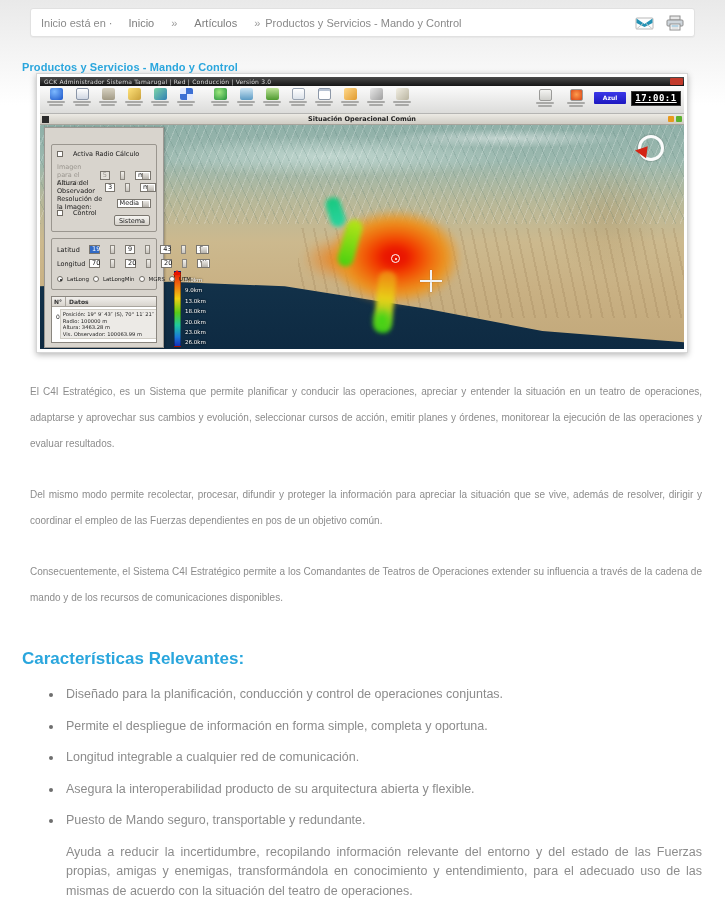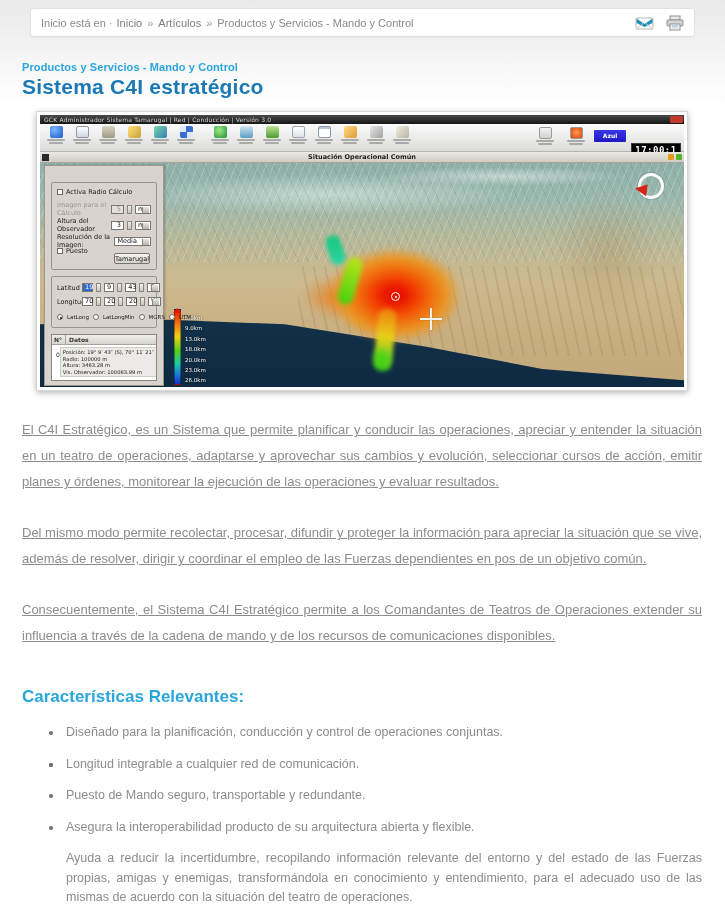--- a/index.html
+++ b/index.html
@@ -5,21 +5,21 @@
   * { box-sizing: border-box; margin: 0; padding: 0; }
   html,body { width:725px; background:#fff; font-family:"Liberation Sans","DejaVu Sans",sans-serif; }
   .page { position:relative; width:725px; min-height:920px; background:#fff; overflow:hidden; }
   .topband { position:absolute; top:0; left:0; width:100%; height:105px;
              background:linear-gradient(180deg,#e9e9e9 0%,#f3f3f3 45%,#ffffff 100%); }
 
   
   .bcbar { position:relative; margin:8px 30px 0 30px; height:29px; background:#fff;
            border:1px solid #e1e1e1; border-radius:3px; display:flex; align-items:center;
            padding:0 10px; font-size:11px; color:#8a8a8a; box-shadow:0 1px 1px rgba(0,0,0,.04); }
-  .bcbar a { color:#7d7d7d; text-decoration:none; margin:0 4px; cursor:pointer; }
+  .bcbar a { color:#7d7d7d; text-decoration:none; margin:0 16px; cursor:pointer; }
   .bcbar .sep { color:#9a9a9a; margin:0 1px; }
   .bc-icons { margin-left:auto; display:flex; gap:12px; align-items:center; }
   .bc-icons svg { display:block; cursor:pointer; }
 
   .content { position:relative; padding:24px 23px 20px 22px; }
   .category { font-size:11px; font-weight:bold; color:#2aa6dd; letter-spacing:.1px; }
   h1.title  { font-size:21px; font-weight:bold; color:#1a79b4; margin:2px 0 12px 0; letter-spacing:.2px; }
 
   
   figure.shot-frame { margin:0 14px 26px 14px; background:#fff; border:1px solid #d6d6d6;
@@ -52,23 +52,23 @@
   .ic12{background:linear-gradient(135deg,#ffd98c,#e09a2e);}
   .ic13{background:linear-gradient(135deg,#e8e8e8,#9f9f9f);border-radius:50% 50% 40% 40%;}
   .ic14{background:linear-gradient(135deg,#f2efe4,#b9b4a0);}
   .tb-right { margin-left:auto; display:flex; align-items:flex-start; gap:5px; padding-top:1px; }
   .tb-right .tbi i { border:1px solid #9a9a98; }
   .icLock{background:linear-gradient(180deg,#f4f4f2,#cfcfcb);}
   .icExit{background:radial-gradient(circle at 50% 45%,#ff9d4d,#d84315);}
   .btn-azul { width:32px; height:12px; margin-top:3px; background:linear-gradient(180deg,#3b37e8,#1d18c0);
               color:#fff; font-size:6px; font-weight:bold; text-align:center; line-height:12px;
               border-radius:1px; cursor:pointer; }
-  .clock { width:50px; height:15px; margin-top:16px; background:#000; border:1px solid #3a3a3a;
+  .clock { width:50px; height:15px; margin-top:2px; background:#000; border:1px solid #3a3a3a;
            color:#fff; font-family:"DejaVu Sans Mono",monospace; font-size:9px; font-weight:bold;
-           text-align:center; line-height:13px; letter-spacing:.5px; overflow:hidden; }
+           text-align:center; line-height:13px; letter-spacing:.5px; overflow:hidden;text-decoration:underline; }
 
   .map-titlebar { position:absolute; top:37px; left:0; right:0; height:11px;
                   background:linear-gradient(180deg,#eceae4,#cfccc4); border-bottom:1px solid #a7a49c;
                   display:flex; align-items:center; justify-content:center; }
   .map-titlebar .mt { font-size:6.5px; font-weight:bold; color:#1c1c1c; }
   .map-titlebar .sq { position:absolute; top:2px; width:6px; height:6px; border-radius:1px; }
   .sq.or { right:10px; background:#e89a1e; } .sq.gr { right:2px; background:#5cb22e; }
   .map-titlebar .blk { position:absolute; left:2px; top:2px; width:7px; height:7px; background:#2a2a2a; }
 
   .map { position:absolute; top:48px; left:0; right:0; bottom:0; overflow:hidden; cursor:crosshair;
@@ -117,21 +117,21 @@
               border:4px solid transparent; border-bottom:5px solid #e81500; }
   .scale-labels { position:absolute; left:145px; top:150px; width:40px; }
   .scale-labels span { display:block; font-size:5.5px; line-height:10.4px; color:#fff; text-shadow:0 0 2px #000; }
 
   
   .panel { position:absolute; left:4px; top:2px; width:120px; bottom:1px; background:#d8d4cd;
            border:1px solid #9c9892; box-shadow:1px 0 2px rgba(0,0,0,.25); font-size:6.5px; color:#1a1a1a; }
   .grp { position:absolute; left:6px; right:6px; border:1px solid #9a968f; border-radius:2px; background:#d8d4cd; }
   .grp1 { top:16px; height:88px; }
   .grp2 { top:110px; height:52px; }
-  .row { position:absolute; left:5px; right:5px; display:flex; align-items:center; gap:3px; }
+  .row { position:absolute; left:5px; right:5px; display:flex; align-items:center; gap:10px; }
   .cb { width:6px; height:6px; background:#fff; border:1px solid #6f6b64; flex:0 0 auto; }
   .fld { background:#fff; border:1px solid #7a766f; height:9px; line-height:7px; padding:0 2px; text-align:right; }
   .fld.dis { background:#e4e1db; color:#9a968f; }
   .spin { width:5px; height:9px; background:linear-gradient(180deg,#f2f0ec,#c9c5be); border:1px solid #8a867f; flex:0 0 auto; }
   .sel { background:#fff; border:1px solid #7a766f; height:9px; line-height:7px; padding:0 8px 0 2px; position:relative; }
   .sel::after { content:""; position:absolute; right:1px; top:1px; width:6px; height:6px;
                 background:linear-gradient(180deg,#e8e6e2,#b9b5ae); border-left:1px solid #8a867f; }
   .lbl-dis { color:#9a968f; }
   .btn-calc { position:absolute; right:6px; bottom:5px; width:36px; height:11px; background:linear-gradient(180deg,#f6f5f2,#d5d1ca);
               border:1px solid #7a766f; border-radius:2px; font-size:6.5px; text-align:center; line-height:10px; cursor:pointer; }
@@ -146,21 +146,21 @@
   .tbl-head { display:flex; height:10px; background:linear-gradient(180deg,#f1efec,#d8d4cd); border-bottom:1px solid #a8a49d;
               font-size:6px; font-weight:bold; color:#333; }
   .tbl-head .c1 { width:14px; border-right:1px solid #a8a49d; padding-left:2px; line-height:10px; }
   .tbl-head .c2 { flex:1; padding-left:3px; line-height:10px; }
   .tbl-row { display:flex; }
   .tbl-row .c1 { width:14px; font-size:6px; color:#222; padding:6px 0 0 4px; }
   .tbl-row .c2 { flex:1; margin:2px 2px 0 0; background:#eceae6; border:1px solid #cfccc4; padding:1px 2px; }
   .tbl-row .c2 div { font-size:5.2px; line-height:6.5px; color:#222; white-space:nowrap; overflow:hidden; }
 
   
-  .body-text p { font-size:13px; line-height:26px; color:#8c8c8c; text-align:justify; margin:0 0 25px 0;text-decoration:underline; }
+  .body-text p { font-size:10px; line-height:26px; color:#8c8c8c; text-align:justify; margin:0 0 25px 8px; }
   h2.section { font-size:17px; font-weight:bold; color:#2aa6dd; margin:38px 0 16px 0; }
   ul.feats { list-style:none; margin:0 0 0 25px; }
   ul.feats li { position:relative; padding-left:19px; font-size:12.5px; line-height:19.5px; color:#8c8c8c;
                 text-align:justify; margin-bottom:12px; }
   ul.feats li .dot { position:absolute; left:2px; top:8px; width:4px; height:4px; background:#6e6e6e; border-radius:50%; }
 </style>
 </head>
 <body>
 
 <div class="page">
@@ -184,21 +184,20 @@
         <rect x="1" y="5" width="16" height="6" rx="1" fill="#cfd6dc" stroke="#8f8f8f"></rect>
         <rect x="4" y="9" width="10" height="6" fill="#fff" stroke="#8f8f8f"></rect>
         <rect x="5.5" y="10.5" width="7" height="1" fill="#6fa8c8"></rect>
         <rect x="5.5" y="12.5" width="7" height="1" fill="#c9c9c9"></rect>
       </svg>
     </span>
   </div>
 
   <div class="content">
     <div class="category">Productos y Servicios - Mando y Control</div>
-    <h1 class="title">Sistema C4I estratégico</h1>
 
     <figure class="shot-frame">
       <div class="shot">
 
         <div class="win-titlebar">
           <span class="win-title">GCK Administrador Sistema Tamarugal | Red | Conducción | Versión 3.0</span>
           <span class="win-close"></span>
         </div>
 
         <div class="toolbar">
@@ -339,23 +338,23 @@
                 <span class="fld" style="width:16px;margin-left:auto">3</span>
                 <span class="spin"></span>
                 <span class="sel" style="width:16px">m</span>
               </div>
               <div class="row" style="top:50px">
                 <span>Resolución de la Imagen:</span>
                 <span class="sel" style="width:49px;margin-left:auto">Media</span>
               </div>
               <div class="row" style="top:64px">
                 <span class="cb"></span>
-                <span>Puesto</span>
-              </div>
-              <div class="btn-calc">Tamarugal</div>
+                <span>Control</span>
+              </div>
+              <div class="btn-calc">Sistema</div>
             </div>
 
             <div class="grp grp2">
               <div class="row" style="top:6px">
                 <span style="width:22px">Latitud</span>
                 <span class="fld coordbox hl">19</span>
                   <span class="spin"></span>
                 <span class="fld coordbox">9</span>
                   <span class="spin"></span>
                 <span class="fld coordbox">43</span>
@@ -407,20 +406,20 @@
     <div class="body-text">
       <p>El C4I Estratégico, es un Sistema que permite planificar y conducir las operaciones, apreciar y entender la situación en un teatro de operaciones, adaptarse y aprovechar sus cambios y evolución, seleccionar cursos de acción, emitir planes y órdenes, monitorear la ejecución de las operaciones y evaluar resultados.</p>
       <p>Del mismo modo permite recolectar, procesar, difundir y proteger la información para apreciar la situación que se vive, además de resolver, dirigir y coordinar el empleo de las Fuerzas dependientes en pos de un objetivo común.</p>
       <p>Consecuentemente, el Sistema C4I Estratégico permite a los Comandantes de Teatros de Operaciones extender su influencia a través de la cadena de mando y de los recursos de comunicaciones disponibles.</p>
     </div>
 
     <h2 class="section">Características Relevantes:</h2>
 
     <ul class="feats">
       <li><span class="dot"></span><span>Diseñado para la planificación, conducción y control de operaciones conjuntas.</span></li>
-      <li><span class="dot"></span></li>
+      <li><span class="dot"></span><span>Permite el despliegue de información en forma simple, completa y oportuna.</span></li>
       <li><span class="dot"></span><span>Longitud integrable a cualquier red de comunicación.</span></li>
+      <li><span class="dot"></span><span>Asegura la interoperabilidad producto de su arquitectura abierta y flexible.</span></li>
       <li><span class="dot"></span><span>Puesto de Mando seguro, transportable y redundante.</span></li>
-      <li><span class="dot"></span><span>Asegura la interoperabilidad producto de su arquitectura abierta y flexible.</span></li>
       <li><span>Ayuda a reducir la incertidumbre, recopilando información relevante del entorno y del estado de las Fuerzas propias, amigas y enemigas, transformándola en conocimiento y entendimiento, para el adecuado uso de las mismas de acuerdo con la situación del teatro de operaciones.</span></li>
     </ul>
   </div>
 </div>
 
 </body></html>

